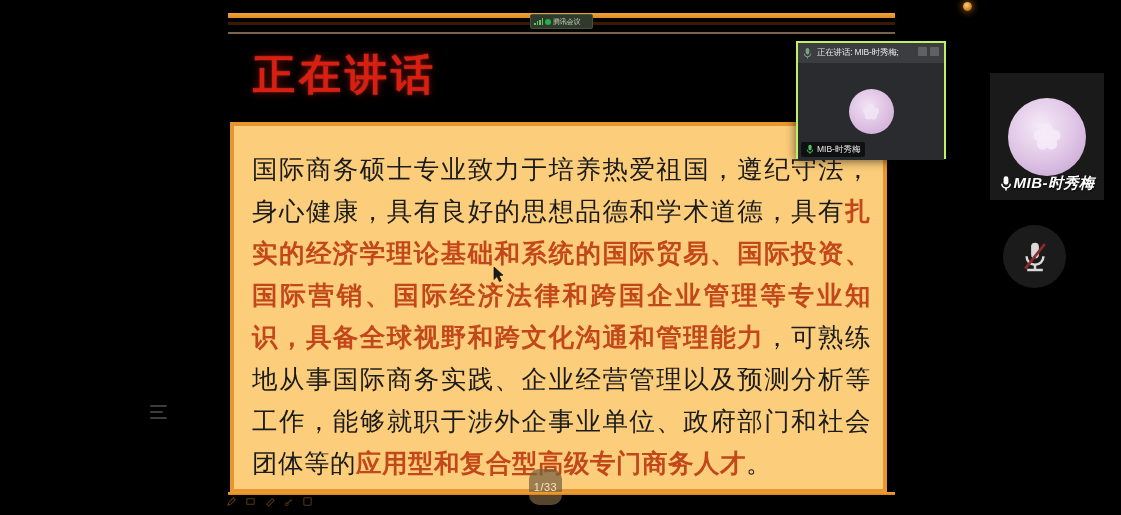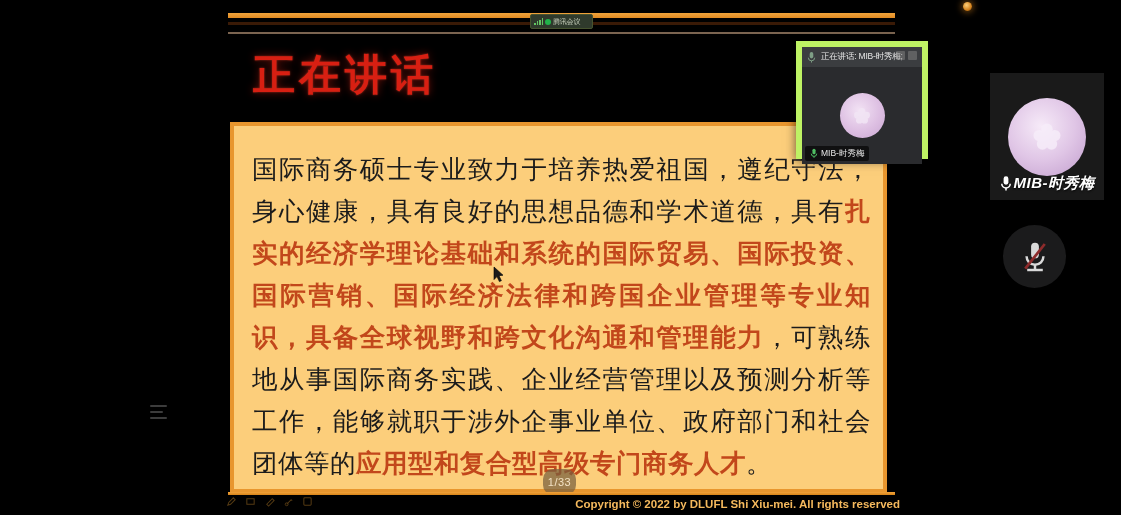--- a/index.html
+++ b/index.html
@@ -44,21 +44,21 @@
   
   .card{position:absolute;left:230px;top:122px;width:657px;height:371px;
         background:#fcce7b;border:4px solid #e8962e;box-sizing:border-box;}
   .card-inner{position:absolute;left:18px;top:22px;right:12px;
               font-family:"DejaVu Serif","Liberation Serif",serif;
               font-size:25.5px;line-height:42px;color:#1b1b1b;
               letter-spacing:0.5px;text-align:justify;}
   .hl{color:#c2471b;font-weight:600;}
 
   
-  .page-badge{position:absolute;left:543px;top:469px;width:33px;height:26px;border-radius:10px;
+  .page-badge{position:absolute;left:529px;top:469px;width:33px;height:36px;border-radius:10px;
               background:rgba(120,96,62,.72);color:#f3e2c4;font-size:11px;
               display:flex;align-items:center;justify-content:center;letter-spacing:.5px;}
 
   
   .footer-rail{position:absolute;left:228px;top:492px;width:667px;height:3px;
                background:linear-gradient(180deg,#f0a33c,#d88418);}
   .copyright{position:absolute;left:530px;top:498px;width:370px;text-align:right;
              font-size:11.5px;font-weight:700;color:#f5b95d;white-space:nowrap;}
 
   
@@ -67,22 +67,22 @@
 
   
   .hamburger{position:absolute;left:150px;top:405px;width:17px;height:14px;
              display:flex;flex-direction:column;justify-content:space-between;opacity:.55;}
   .hamburger i{display:block;height:2px;background:#6e6e6e;border-radius:1px;}
   .hamburger i:nth-child(1){width:17px;}
   .hamburger i:nth-child(2){width:13px;}
   .hamburger i:nth-child(3){width:17px;}
 
   
-  .float-win{position:absolute;left:796px;top:41px;width:132px;height:118px;
-             background:#1f2023;border:6px solid #bef264;box-sizing:border-box;
+  .float-win{position:absolute;left:796px;top:41px;width:150px;height:118px;
+             background:#1f2023;border:2px solid #bef264;box-sizing:border-box;
              box-shadow:0 2px 10px rgba(0,0,0,.6);}
   .fw-bar{position:relative;height:20px;background:#3b3d40;display:flex;align-items:center;
           padding:0 5px;gap:5px;box-sizing:border-box;}
   .fw-speaking{font-size:8.5px;color:#e6e6e6;white-space:nowrap;letter-spacing:-.2px;}
   .fw-ctrl{position:absolute;right:5px;top:4px;display:flex;gap:3px;opacity:.45;}
   .fw-ctrl b{display:block;width:9px;height:9px;background:#8d8d8d;border-radius:1px;}
   .fw-body{position:relative;height:97px;background:#2a2b2e;
            display:flex;align-items:center;justify-content:center;}
   .avatar-sm{width:45px;height:45px;border-radius:50%;
              background:radial-gradient(circle at 42% 38%,#f2e2f4,#ddbfe2 55%,#c9a6d2);
@@ -136,21 +136,20 @@
 
   <div class="slide-title">正在讲话</div>
 
   <div class="card">
     <div class="card-inner" id="slide-body"><span>国际商务硕士专业致力于培养热爱祖国，遵纪守法，身心健康，具有良好的思想品德和学术道德，具有</span><span class="hl">扎实的经济学理论基础和系统的国际贸易、国际投资、国际营销、国际经济法律和跨国企业管理等专业知识，具备全球视野和跨文化沟通和管理能力</span><span>，可熟练地从事国际商务实践、企业经营管理以及预测分析等工作，能够就职于涉外企事业单位、政府部门和社会团体等的</span><span class="hl">应用型和复合型高级专门商务人才</span><span>。</span></div>
   </div>
 
   <div class="page-badge">1/33</div>
 
   <div class="footer-rail"></div>
-  <div class="copyright">Copyright © 2022 by DLUFL Shi Xiu-mei. All rights reserved</div>
 
   <div class="ppt-tools">
     <span>
       <svg class="ico" viewBox="0 0 12 12" width="11" height="11">
           <path d="M2 10l1-3 5-5 2 2-5 5z" fill="none" stroke="#c98a2c" stroke-width="1.1"></path>
         </svg>
     </span>
     <span>
       <svg class="ico" viewBox="0 0 12 12" width="11" height="11">
           <rect x="2" y="3" width="8" height="6" fill="none" stroke="#c98a2c" stroke-width="1.1"></rect>

